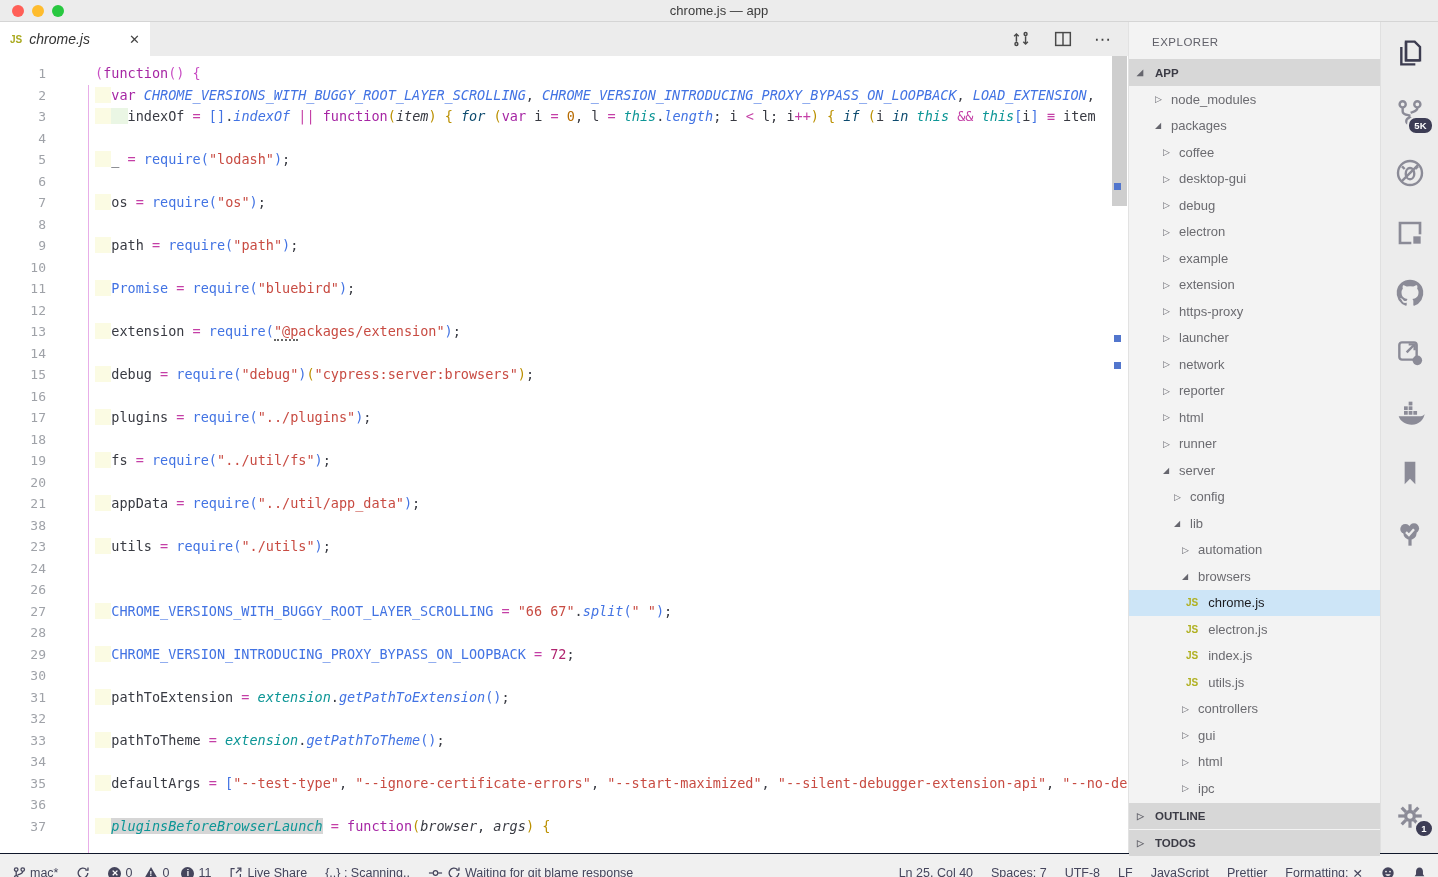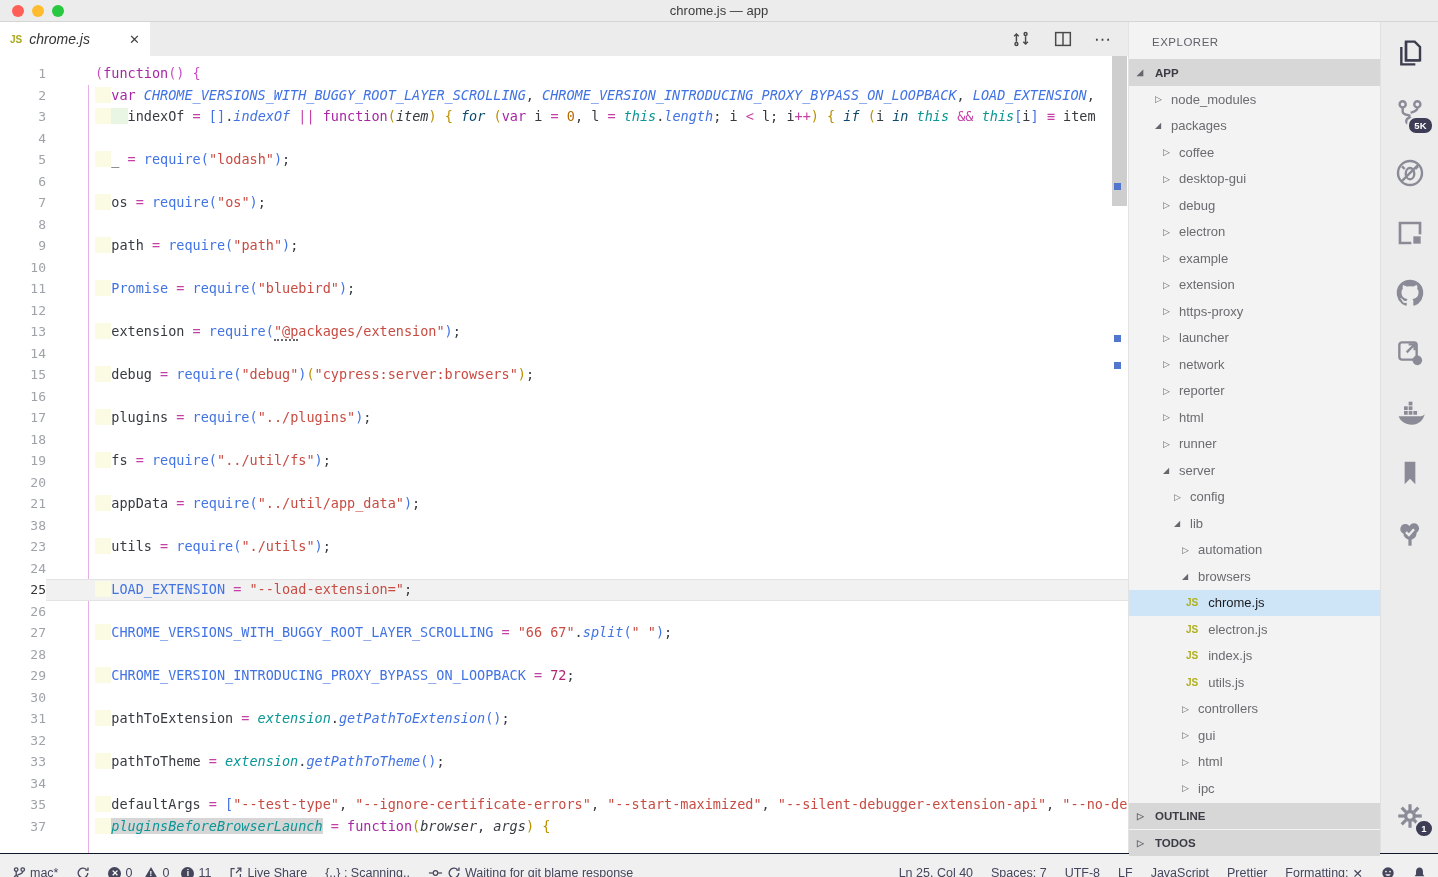--- a/index.html
+++ b/index.html
@@ -174,31 +174,31 @@
           <div class="cl"><span class="ln">15</span><span class="gap"></span><span class="lc"><span class="t-i1">  </span><span class="t-v">debug</span><span class="t-pu"> </span><span class="t-op">=</span><span class="t-pu"> </span><span class="t-fn">require</span><span class="t-b3">(</span><span class="t-s">"debug"</span><span class="t-b3">)</span><span class="t-b2">(</span><span class="t-s">"cypress:server:browsers"</span><span class="t-b2">)</span><span class="t-pu">;</span></span></div>
           <div class="cl"><span class="ln">16</span><span class="gap"></span><span class="lc"></span></div>
           <div class="cl"><span class="ln">17</span><span class="gap"></span><span class="lc"><span class="t-i1">  </span><span class="t-v">plugins</span><span class="t-pu"> </span><span class="t-op">=</span><span class="t-pu"> </span><span class="t-fn">require</span><span class="t-b3">(</span><span class="t-s">"../plugins"</span><span class="t-b3">)</span><span class="t-pu">;</span></span></div>
           <div class="cl"><span class="ln">18</span><span class="gap"></span><span class="lc"></span></div>
           <div class="cl"><span class="ln">19</span><span class="gap"></span><span class="lc"><span class="t-i1">  </span><span class="t-v">fs</span><span class="t-pu"> </span><span class="t-op">=</span><span class="t-pu"> </span><span class="t-fn">require</span><span class="t-b3">(</span><span class="t-s">"../util/fs"</span><span class="t-b3">)</span><span class="t-pu">;</span></span></div>
           <div class="cl"><span class="ln">20</span><span class="gap"></span><span class="lc"></span></div>
           <div class="cl"><span class="ln">21</span><span class="gap"></span><span class="lc"><span class="t-i1">  </span><span class="t-v">appData</span><span class="t-pu"> </span><span class="t-op">=</span><span class="t-pu"> </span><span class="t-fn">require</span><span class="t-b3">(</span><span class="t-s">"../util/app_data"</span><span class="t-b3">)</span><span class="t-pu">;</span></span></div>
           <div class="cl"><span class="ln">38</span><span class="gap"></span><span class="lc"></span></div>
           <div class="cl"><span class="ln">23</span><span class="gap"></span><span class="lc"><span class="t-i1">  </span><span class="t-v">utils</span><span class="t-pu"> </span><span class="t-op">=</span><span class="t-pu"> </span><span class="t-fn">require</span><span class="t-b3">(</span><span class="t-s">"./utils"</span><span class="t-b3">)</span><span class="t-pu">;</span></span></div>
           <div class="cl"><span class="ln">24</span><span class="gap"></span><span class="lc"></span></div>
-          <div class="cl current"><span class="ln">25</span><span class="gap"></span><span class="lc"><span class="t-i1">  </span><span class="t-cn">LOAD_EXTENSION</span><span class="t-pu"> </span><span class="t-op">=</span><span class="t-pu"> </span><span class="t-s">"--load-extension="</span><span class="t-pu">;</span></span></div>
           <div class="cl"><span class="ln">26</span><span class="gap"></span><span class="lc"></span></div>
           <div class="cl"><span class="ln">27</span><span class="gap"></span><span class="lc"><span class="t-i1">  </span><span class="t-cn">CHROME_VERSIONS_WITH_BUGGY_ROOT_LAYER_SCROLLING</span><span class="t-pu"> </span><span class="t-op">=</span><span class="t-pu"> </span><span class="t-s">"66 67"</span><span class="t-pu">.</span><span class="t-mi">split</span><span class="t-b3">(</span><span class="t-s">" "</span><span class="t-b3">)</span><span class="t-pu">;</span></span></div>
           <div class="cl"><span class="ln">28</span><span class="gap"></span><span class="lc"></span></div>
           <div class="cl"><span class="ln">29</span><span class="gap"></span><span class="lc"><span class="t-i1">  </span><span class="t-cn">CHROME_VERSION_INTRODUCING_PROXY_BYPASS_ON_LOOPBACK</span><span class="t-pu"> </span><span class="t-op">=</span><span class="t-pu"> </span><span class="t-n2">72</span><span class="t-pu">;</span></span></div>
           <div class="cl"><span class="ln">30</span><span class="gap"></span><span class="lc"></span></div>
           <div class="cl"><span class="ln">31</span><span class="gap"></span><span class="lc"><span class="t-i1">  </span><span class="t-v">pathToExtension</span><span class="t-pu"> </span><span class="t-op">=</span><span class="t-pu"> </span><span class="t-ti">extension</span><span class="t-pu">.</span><span class="t-mi">getPathToExtension</span><span class="t-b3">()</span><span class="t-pu">;</span></span></div>
           <div class="cl"><span class="ln">32</span><span class="gap"></span><span class="lc"></span></div>
           <div class="cl"><span class="ln">33</span><span class="gap"></span><span class="lc"><span class="t-i1">  </span><span class="t-v">pathToTheme</span><span class="t-pu"> </span><span class="t-op">=</span><span class="t-pu"> </span><span class="t-ti">extension</span><span class="t-pu">.</span><span class="t-mi">getPathToTheme</span><span class="t-b3">()</span><span class="t-pu">;</span></span></div>
           <div class="cl"><span class="ln">34</span><span class="gap"></span><span class="lc"></span></div>
           <div class="cl"><span class="ln">35</span><span class="gap"></span><span class="lc"><span class="t-i1">  </span><span class="t-v">defaultArgs</span><span class="t-pu"> </span><span class="t-op">=</span><span class="t-pu"> </span><span class="t-b3">[</span><span class="t-s">"--test-type"</span><span class="t-pu">, </span><span class="t-s">"--ignore-certificate-errors"</span><span class="t-pu">, </span><span class="t-s">"--start-maximized"</span><span class="t-pu">, </span><span class="t-s">"--silent-debugger-extension-api"</span><span class="t-pu">, </span><span class="t-s">"--no-default-browser-check"</span></span></div>
+          <div class="cl"><span class="ln">36</span><span class="gap"></span><span class="lc"></span></div>
           <div class="cl"><span class="ln">37</span><span class="gap"></span><span class="lc"><span class="t-i1">  </span><span class="t-occti">pluginsBeforeBrowserLaunch</span><span class="t-pu"> </span><span class="t-op">=</span><span class="t-pu"> </span><span class="t-k">function</span><span class="t-b2">(</span><span class="t-pi">browser</span><span class="t-pu">, </span><span class="t-pi">args</span><span class="t-b2">)</span><span class="t-pu"> </span><span class="t-b2">{</span></span></div>
         </div>
       <div class="sbar">
         <div class="sbar-thumb"></div>
         <div class="ov-mark" style="top:127px"></div>
         <div class="ov-mark" style="top:279px"></div>
         <div class="ov-mark" style="top:306px"></div>
       </div>
     </div>
   </div>

